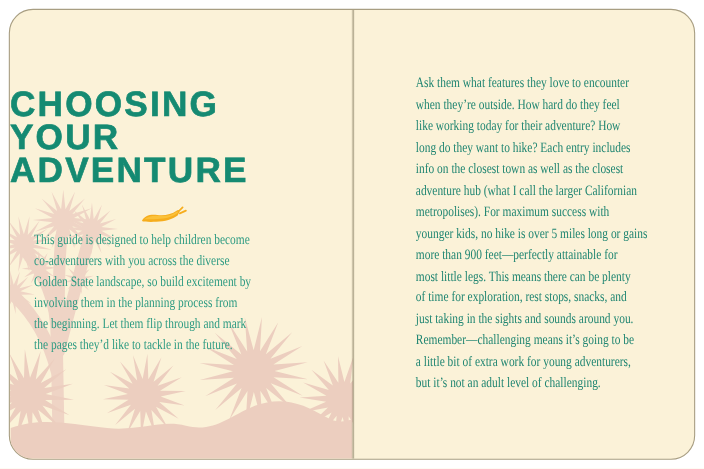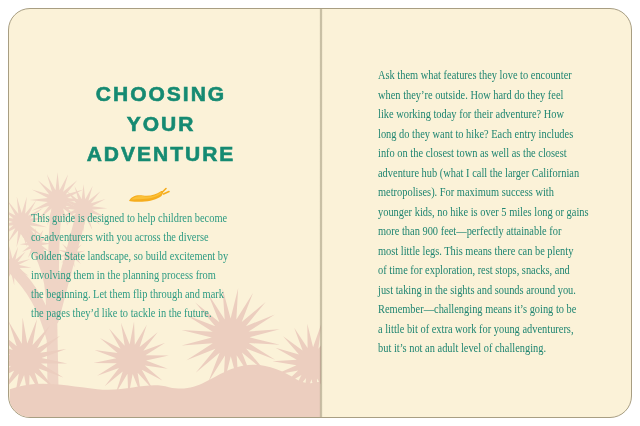--- a/index.html
+++ b/index.html
@@ -50,24 +50,24 @@
       rgba(134,125,95,0) 0%,
       rgba(134,125,95,0.15) 30%,
       rgba(110,102,75,0.75) 50%,
       rgba(134,125,95,0.15) 70%,
       rgba(134,125,95,0) 100%);
     z-index:5;
   }
   .page-title{
     position:absolute;
     left:0;top:70px;width:304px;
-    text-align:center;
+    text-align:left;
     font-family:"Liberation Sans", sans-serif;
     font-weight:800;
-    font-size:21px;
+    font-size:32px;
     line-height:30px;
     letter-spacing:2px;
     color:var(--heading-teal);
     -webkit-text-stroke:0.6px var(--heading-teal);
     white-space:pre-line;
     z-index:2;
   }
   .slug-wrap{
     position:absolute;
     left:118px;top:177px;

